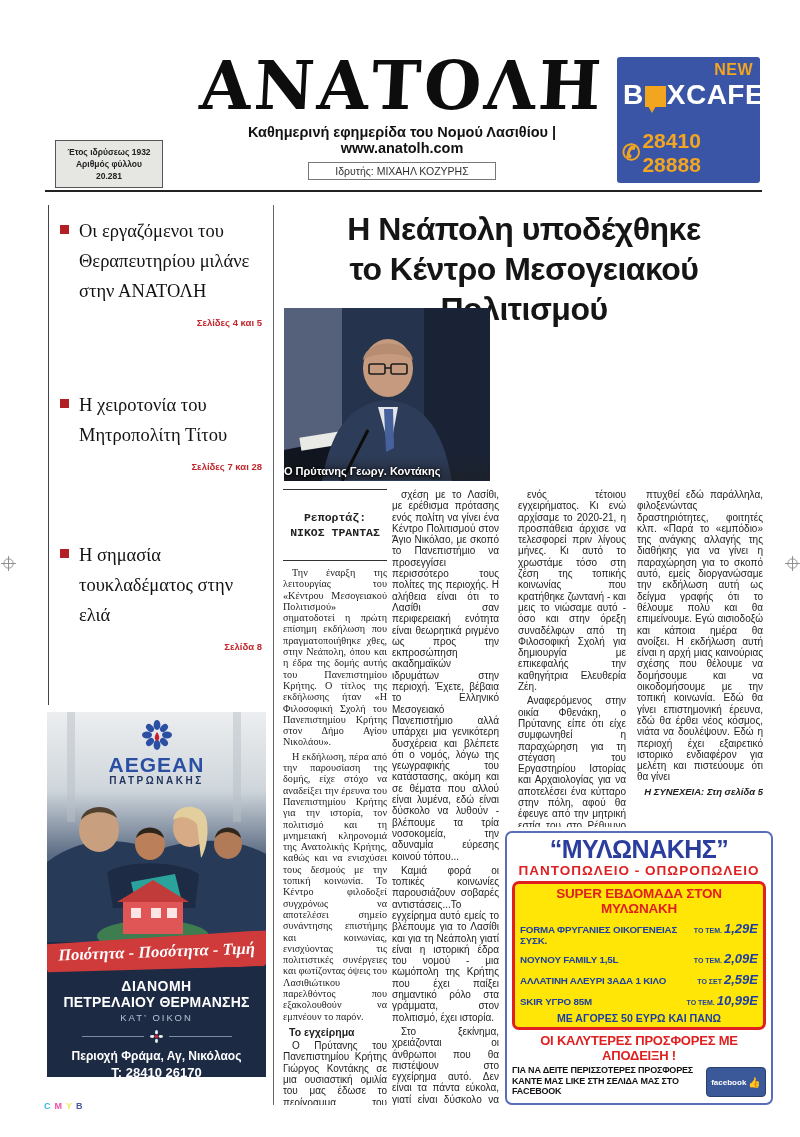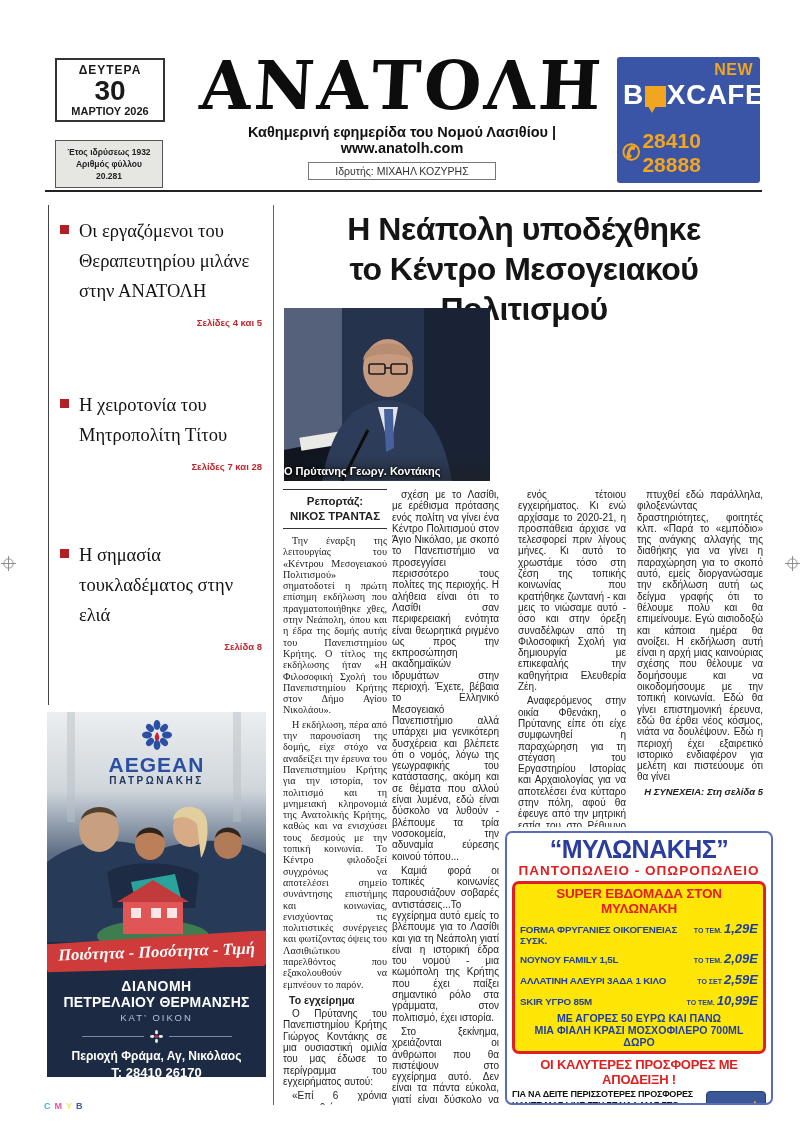--- a/index.html
+++ b/index.html
@@ -67,22 +67,22 @@
 
   
   .col{position:absolute;top:489px;font-size:10px;line-height:11.3px;text-align:justify;color:#222;overflow:hidden;}
   .col p{margin:0 0 3px;text-indent:9px;}
   .col-1{left:283px;width:104px;height:616px;}
   .col-2{left:392px;width:107px;height:616px;}
   .col-3{left:518px;width:108px;height:338px;}
   .col-4{left:637px;width:126px;height:338px;}
   .serifp{font-family:"Liberation Serif",serif;font-size:10.2px;}
   .byline{border-top:1.5px solid #333;border-bottom:1.5px solid #333;text-align:center;
-          font-family:Liberation Sans, sans-serif;font-weight:700;font-size:11.5px;line-height:15px;
-          padding:4px 0;margin-bottom:6px;}
+          font-family:Liberation Mono, monospace;font-weight:700;font-size:11.5px;line-height:15px;
+          padding:20px 0;margin-bottom:6px;}
   .subhead{font-weight:800;font-size:10.5px;margin:5px 0 2px;text-indent:6px;}
   .continuation{text-align:right;font-weight:700;font-style:italic;font-size:9.5px;margin-top:2px;}
 
   
   .aegean{position:absolute;left:47px;top:712px;width:219px;height:365px;background:#1c2a44;overflow:hidden;}
   .ag-photo{position:relative;height:230px;background:linear-gradient(#eceef0 0%,#cfd6db 34%,#5d6d85 62%,#1f2e49 100%);}
   .ag-logo{position:absolute;left:0;right:0;top:8px;text-align:center;}
   .ag-brand{font-size:21px;font-weight:800;color:#2b4fa2;letter-spacing:1px;line-height:21px;}
   .ag-sub{font-size:10px;font-weight:700;color:#22355f;letter-spacing:2.5px;}
   .ag-banner{position:relative;z-index:2;margin:-8px -4px 0;height:36px;background:#cf3a3a;
@@ -122,25 +122,20 @@
   .my-fb-l{color:#111;font-weight:800;font-size:9px;line-height:10.5px;letter-spacing:-.2px;}
   .fb-badge{position:absolute;right:0;top:2px;width:58px;height:28px;background:#3b5998;border:1px solid #29406e;
             border-radius:4px;color:#fff;display:flex;align-items:center;justify-content:center;font-size:8px;font-weight:700;}
   .fb-thumb::before{content:"👍";font-size:10px;margin-left:2px;}
 </style>
 </head>
 <body>
 
 <div id="page">
 
-  <div class="date-box">
-    <div class="dow">ΔΕΥΤΕΡΑ</div>
-    <div class="daynum">30</div>
-    <div class="my">ΜΑΡΤΙΟΥ 2026</div>
-  </div>
 
   <div class="founding-box">
     <div>Έτος ιδρύσεως 1932</div>
     <div>Αριθμός φύλλου</div>
     <div>20.281</div>
   </div>
 
   <div class="masthead">
     <div class="mast-title">ΑΝΑΤΟΛΗ</div>
     <div class="mast-tagline">Καθημερινή εφημερίδα του Νομού Λασιθίου |  www.anatolh.com</div>
@@ -328,21 +323,20 @@
       </div>
       <div class="my-item">
         <span class="nm">ΑΛΛΑΤΙΝΗ ΑΛΕΥΡΙ 3ΑΔΑ 1 ΚΙΛΟ</span>
         <span class="pr"><span class="un">ΤΟ ΣΕΤ</span><span class="pv">2,59Ε</span></span>
       </div>
       <div class="my-item">
         <span class="nm">SKIR ΥΓΡΟ 85Μ</span>
         <span class="pr"><span class="un">ΤΟ ΤΕΜ.</span><span class="pv">10,99Ε</span></span>
       </div>
       <div class="my-note">ΜΕ ΑΓΟΡΕΣ 50 ΕΥΡΩ  ΚΑΙ ΠΑΝΩ</div>
-      <div class="my-note" style="margin-top:0">ΜΙΑ ΦΙΑΛΗ ΚΡΑΣΙ ΜΟΣΧΟΦΙΛΕΡΟ  700ML ΔΩΡΟ</div>
     </div>
     <div class="my-offers">ΟΙ ΚΑΛΥΤΕΡΕΣ ΠΡΟΣΦΟΡΕΣ ΜΕ ΑΠΟΔΕΙΞΗ !</div>
     <div class="my-fb">
       <div class="my-fb-l">ΓΙΑ ΝΑ ΔΕΙΤΕ ΠΕΡΙΣΣΟΤΕΡΕΣ ΠΡΟΣΦΟΡΕΣ</div>
       <div class="my-fb-l">ΚΑΝΤΕ ΜΑΣ LIKE ΣΤΗ ΣΕΛΙΔΑ ΜΑΣ ΣΤΟ FACEBOOK</div>
 
       <div class="fb-badge">
         <span>facebook</span>
         <span class="fb-thumb"></span>
       </div>

